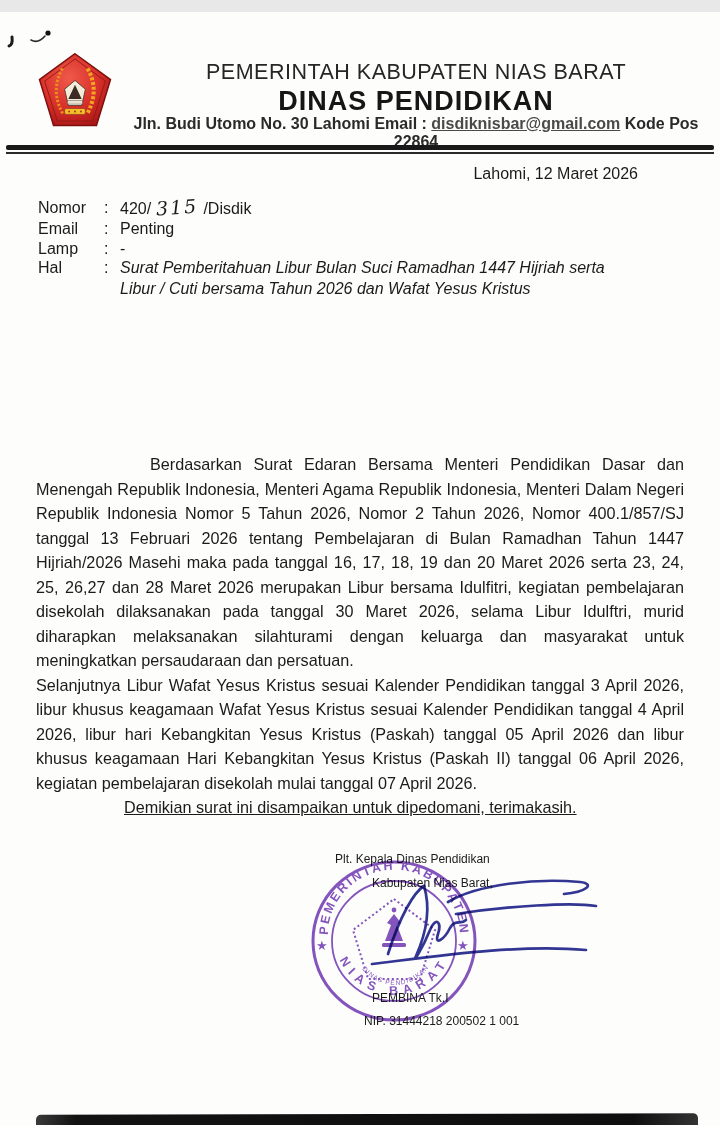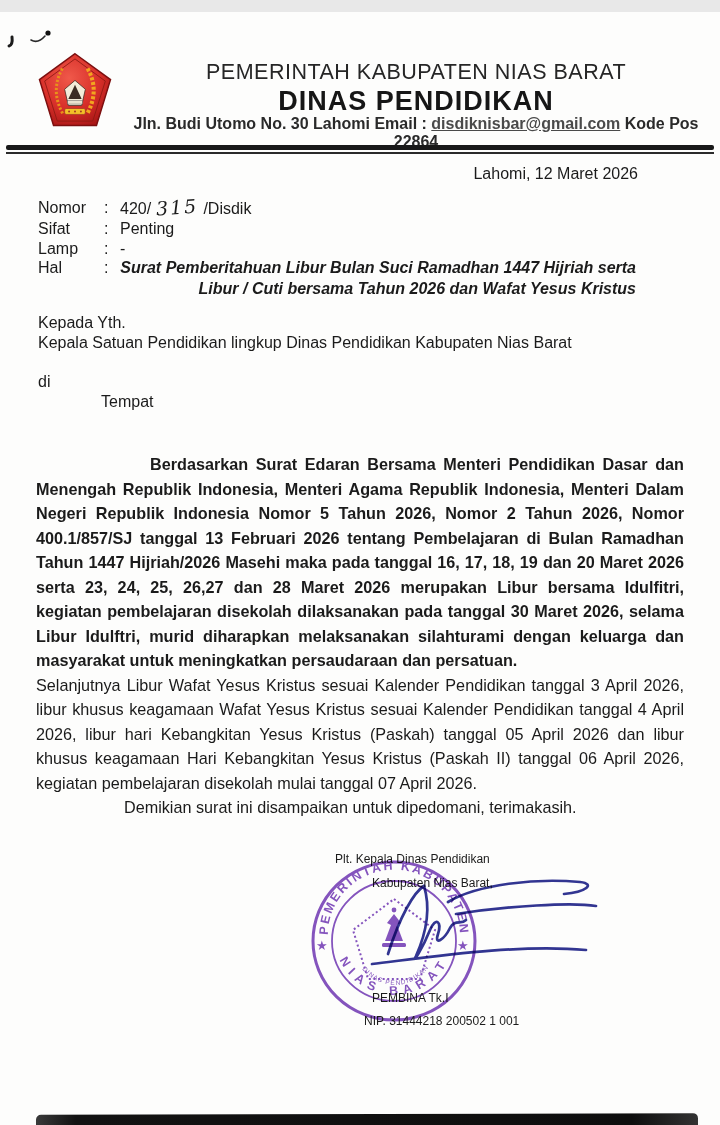--- a/index.html
+++ b/index.html
@@ -21,34 +21,34 @@
   .rule-thin{left:6px; right:6px; top:140px; height:2px; background:#2b2b2b;}
 
   
   .dateline{top:153px; right:82px; font-size:16px;}
   .meta{left:38px; top:186px; width:600px; font-size:16px; line-height:19.8px;}
   .meta-row{display:grid; grid-template-columns:66px 16px 1fr;}
   .meta .hand{
     font-family:"DejaVu Serif", serif; font-style:italic; font-size:19px;
     display:inline-block; transform:rotate(-4deg); letter-spacing:2px; margin:0 5px;
   }
-  .hal-value{font-weight:bold; font-style:italic; max-width:516px; line-height:20.5px;text-align:right;}
+  .hal-value{font-weight:normal; font-style:italic; max-width:516px; line-height:20.5px;}
 
   
   .kepada{left:38px; top:301px; font-size:16px; line-height:20px; width:640px;}
   .kepada .gap{height:19px;}
   .kepada .tempat{padding-left:63px;}
 
   
   .body-block{left:36px; top:440px; width:648px; font-size:16.2px; line-height:24.5px;}
   .salutation{margin:0 0 0 0;}
   .par{margin:0; text-align:justify;}
-  .par.p1{text-indent:114px;font-weight:bold;}
+  .par.p1{text-indent:114px;}
   .par.p2{text-indent:0;}
-  .closing{margin:0; padding-left:88px;}
+  .closing{margin:0; padding-left:88px;text-decoration:underline;}
 
   
   .sig-line{font-size:12px; white-space:nowrap;}
   .sig-name{font-size:17px; font-weight:bold; white-space:nowrap;}
   .stamp-wrap{left:308px; top:846px; width:172px; height:166px; mix-blend-mode:multiply; opacity:.82;}
   .ink-wrap{left:328px; top:856px; width:296px; height:108px; mix-blend-mode:multiply;}
 
   
   .cc{left:38px; top:1016px; font-size:16px; line-height:24px;}
 
@@ -100,43 +100,36 @@
 
   <div class="abs dateline">Lahomi, 12 Maret 2026</div>
 
   <div class="abs meta">
     <div class="meta-row">
       <span>Nomor</span>
         <span>:</span>
       <span><span>420/</span><span class="hand">315</span><span>/Disdik</span></span>
     </div>
     <div class="meta-row">
-      <span>Sifat</span>
+      <span>Email</span>
         <span>:</span>
       <span>Penting</span>
     </div>
     <div class="meta-row">
       <span>Lamp</span>
         <span>:</span>
       <span>-</span>
     </div>
     <div class="meta-row">
       <span>Hal</span>
         <span>:</span>
       <span class="hal-value">Surat Pemberitahuan Libur Bulan Suci Ramadhan 1447 Hijriah serta Libur / Cuti bersama Tahun 2026 dan Wafat Yesus Kristus</span>
     </div>
   </div>
 
-  <div class="abs kepada">
-    <div>Kepada Yth.</div>
-    <div>Kepala Satuan Pendidikan lingkup Dinas Pendidikan Kabupaten Nias Barat</div>
-    <div class="gap"></div>
-    <div>di</div>
-    <div class="tempat">Tempat</div>
-  </div>
 
   <div class="abs body-block">
     <p class="par p1">Berdasarkan Surat Edaran Bersama Menteri Pendidikan Dasar dan Menengah Republik Indonesia, Menteri Agama Republik Indonesia, Menteri Dalam Negeri Republik Indonesia Nomor 5 Tahun 2026, Nomor 2 Tahun 2026, Nomor 400.1/857/SJ tanggal 13 Februari 2026 tentang Pembelajaran di Bulan Ramadhan Tahun 1447 Hijriah/2026 Masehi maka pada tanggal 16, 17, 18, 19 dan 20 Maret 2026 serta 23, 24, 25, 26,27 dan 28 Maret 2026 merupakan Libur bersama Idulfitri, kegiatan pembelajaran disekolah dilaksanakan pada tanggal 30 Maret 2026, selama Libur Idulftri, murid diharapkan melaksanakan silahturami dengan keluarga dan masyarakat untuk meningkatkan persaudaraan dan persatuan.</p>
     <p class="par p2">Selanjutnya Libur Wafat Yesus Kristus sesuai Kalender Pendidikan tanggal 3 April 2026, libur khusus keagamaan Wafat Yesus Kristus sesuai Kalender Pendidikan tanggal 4 April 2026, libur hari Kebangkitan Yesus Kristus (Paskah) tanggal 05 April 2026 dan libur khusus keagamaan Hari Kebangkitan Yesus Kristus (Paskah II) tanggal 06 April 2026, kegiatan pembelajaran disekolah mulai tanggal 07 April 2026.</p>
     <p class="closing">Demikian surat ini disampaikan untuk dipedomani, terimakasih.</p>
   </div>
 
   <div class="abs sig-line" style="left:335px; top:840px;">Plt. Kepala Dinas Pendidikan</div>
   <div class="abs sig-line" style="left:372px; top:864px;">Kabupaten Nias Barat,</div>
 

